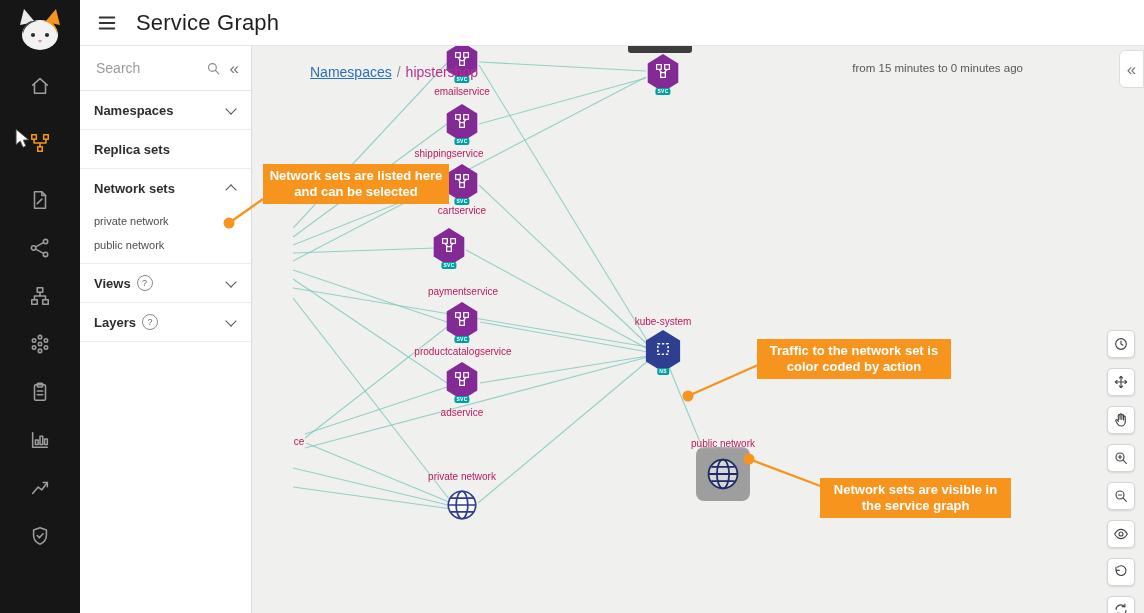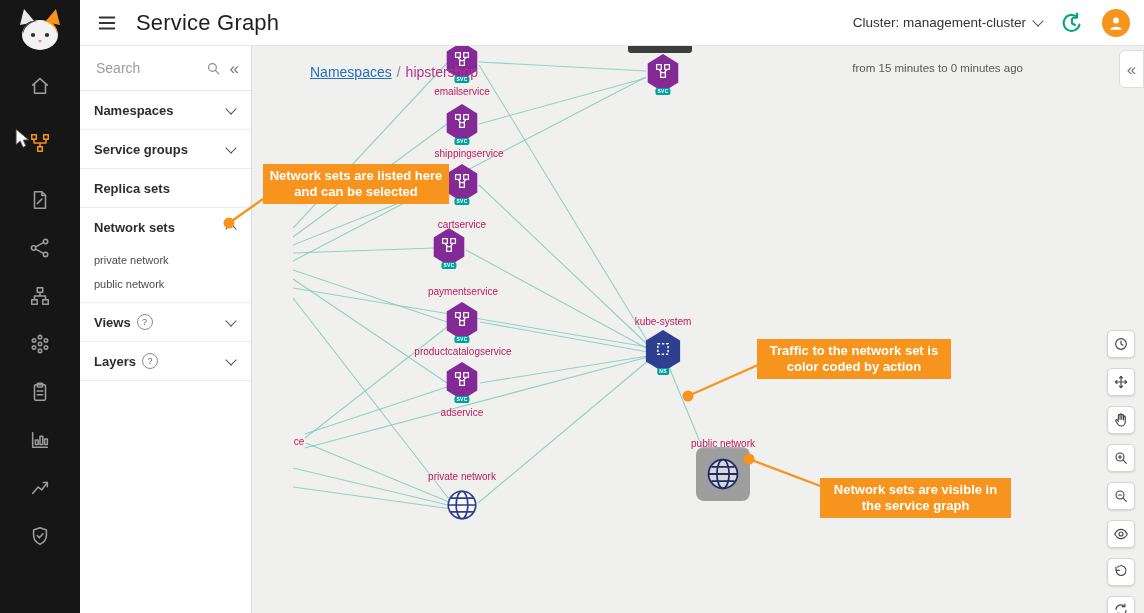--- a/index.html
+++ b/index.html
@@ -74,39 +74,20 @@
 
 <div id="app">
 
   <div id="topbar">
     <span id="hamburger">
       <svg class="ic" width="22" height="22" viewBox="0 0 24 24" style="stroke-width:2">
           <path d="M4 6 H20 M4 12 H20 M4 18 H20"></path>
         </svg>
     </span>
     <span id="page-title">Service Graph</span>
-    <div id="topbar-right">
-      <div id="cluster-select">
-        <span>Cluster: management-cluster</span>
-        <span class="chev down"></span>
-      </div>
-      <span id="history-btn" style="color: rgb(0, 168, 120);">
-        <svg class="ic" width="24" height="24" viewBox="0 0 24 24" style="stroke-width:2">
-            <path d="M19.5 13.5 A8 8 0 1 1 17 6"></path>
-            <path d="M17 2.5 V6.7 H12.8"></path>
-            <path d="M12 8 V12.5 L15 14"></path>
-          </svg>
-      </span>
-      <span id="avatar" style="background: rgb(247, 148, 29);">
-        <svg width="20" height="20" viewBox="0 0 24 24">
-            <circle cx="12" cy="9" r="3.6" fill="#fff"></circle>
-            <path d="M5 20 C5.8 15.2 18.2 15.2 19 20 Z" fill="#fff"></path>
-          </svg>
-      </span>
-    </div>
   </div>
 
   <div id="rail">
     <div id="logo">
       <svg width="52" height="52" viewBox="0 0 52 52">
         <polygon points="10,4 21,17 6,20" fill="#e9e9e9"></polygon>
         <polygon points="42,4 31,17 46,20" fill="#f7941d"></polygon>
         <ellipse cx="26" cy="30" rx="18" ry="15" fill="#f2f2f2"></ellipse>
         <path d="M9 26 C11 17 17 15 23 16 A18 15 0 0 0 9 30 Z" fill="#474747"></path>
         <path d="M43 26 C41 17 35 15 29 16 A18 15 0 0 1 43 30 Z" fill="#f7941d"></path>
@@ -225,24 +206,20 @@
         <svg class="ic" width="17" height="17" viewBox="0 0 24 24">
             <circle cx="10.5" cy="10.5" r="5.5"></circle>
             <path d="M14.7 14.7 L19.5 19.5"></path>
           </svg>
       </span>
       <span class="collapse-glyph">«</span>
     </div>
     <div id="side-items">
         <div class="side-item">
           <span class="lbl">Namespaces</span>
-          <span class="chev down"></span>
-        </div>
-        <div class="side-item">
-          <span class="lbl">Service groups</span>
           <span class="chev down"></span>
         </div>
         <div class="side-item">
           <span class="lbl">Replica sets</span>
         </div>
         <div class="side-item" style="border-bottom: none;">
           <span class="lbl">Network sets</span>
           <span class="chev up"></span>
         </div>
         <div class="side-sub-wrap">
@@ -301,28 +278,28 @@
               <rect x="4.8" y="8.6" width="4.4" height="4.4"></rect>
               <path d="M3.2 5.4 L6 8.8 M10.8 5.4 L8 8.8"></path>
             </svg></span><span class="nbadge">SVC</span></div>
         <div class="nlabel" style="left: 169px; top: 45px;">emailservice</div>
         <div class="gnode" style="left: 152px; top: 58px; width: 34px; height: 38px;"><div class="hexbg" style="background:#832a97"></div><span><svg class="nodeglyph" width="15" height="15" viewBox="0 0 14 14" style="fill:none;stroke:#fff;stroke-width:1.2;stroke-linejoin:round">
               <rect x="1" y="1" width="4.4" height="4.4"></rect>
               <rect x="8.6" y="1" width="4.4" height="4.4"></rect>
               <rect x="4.8" y="8.6" width="4.4" height="4.4"></rect>
               <path d="M3.2 5.4 L6 8.8 M10.8 5.4 L8 8.8"></path>
             </svg></span><span class="nbadge">SVC</span></div>
-        <div class="nlabel" style="left: 176px; top: 107px; text-align: right;">shippingservice</div>
+        <div class="nlabel" style="left: 156px; top: 107px; text-align: right;">shippingservice</div>
         <div class="gnode" style="left: 152px; top: 118px; width: 34px; height: 38px;"><div class="hexbg" style="background:#832a97"></div><span><svg class="nodeglyph" width="15" height="15" viewBox="0 0 14 14" style="fill:none;stroke:#fff;stroke-width:1.2;stroke-linejoin:round">
               <rect x="1" y="1" width="4.4" height="4.4"></rect>
               <rect x="8.6" y="1" width="4.4" height="4.4"></rect>
               <rect x="4.8" y="8.6" width="4.4" height="4.4"></rect>
               <path d="M3.2 5.4 L6 8.8 M10.8 5.4 L8 8.8"></path>
             </svg></span><span class="nbadge">SVC</span></div>
-        <div class="nlabel" style="left: 169px; top: 178px;">cartservice</div>
+        <div class="nlabel" style="left: 169px; top: 164px;">cartservice</div>
         <div class="gnode" style="left: 139px; top: 182px; width: 34px; height: 38px;"><div class="hexbg" style="background:#832a97"></div><span><svg class="nodeglyph" width="15" height="15" viewBox="0 0 14 14" style="fill:none;stroke:#fff;stroke-width:1.2;stroke-linejoin:round">
               <rect x="1" y="1" width="4.4" height="4.4"></rect>
               <rect x="8.6" y="1" width="4.4" height="4.4"></rect>
               <rect x="4.8" y="8.6" width="4.4" height="4.4"></rect>
               <path d="M3.2 5.4 L6 8.8 M10.8 5.4 L8 8.8"></path>
             </svg></span><span class="nbadge">SVC</span></div>
         <div class="nlabel" style="left: 170px; top: 245px;">paymentservice</div>
         <div class="gnode" style="left: 152px; top: 256px; width: 34px; height: 38px;"><div class="hexbg" style="background:#832a97"></div><span><svg class="nodeglyph" width="15" height="15" viewBox="0 0 14 14" style="fill:none;stroke:#fff;stroke-width:1.2;stroke-linejoin:round">
               <rect x="1" y="1" width="4.4" height="4.4"></rect>
               <rect x="8.6" y="1" width="4.4" height="4.4"></rect>

